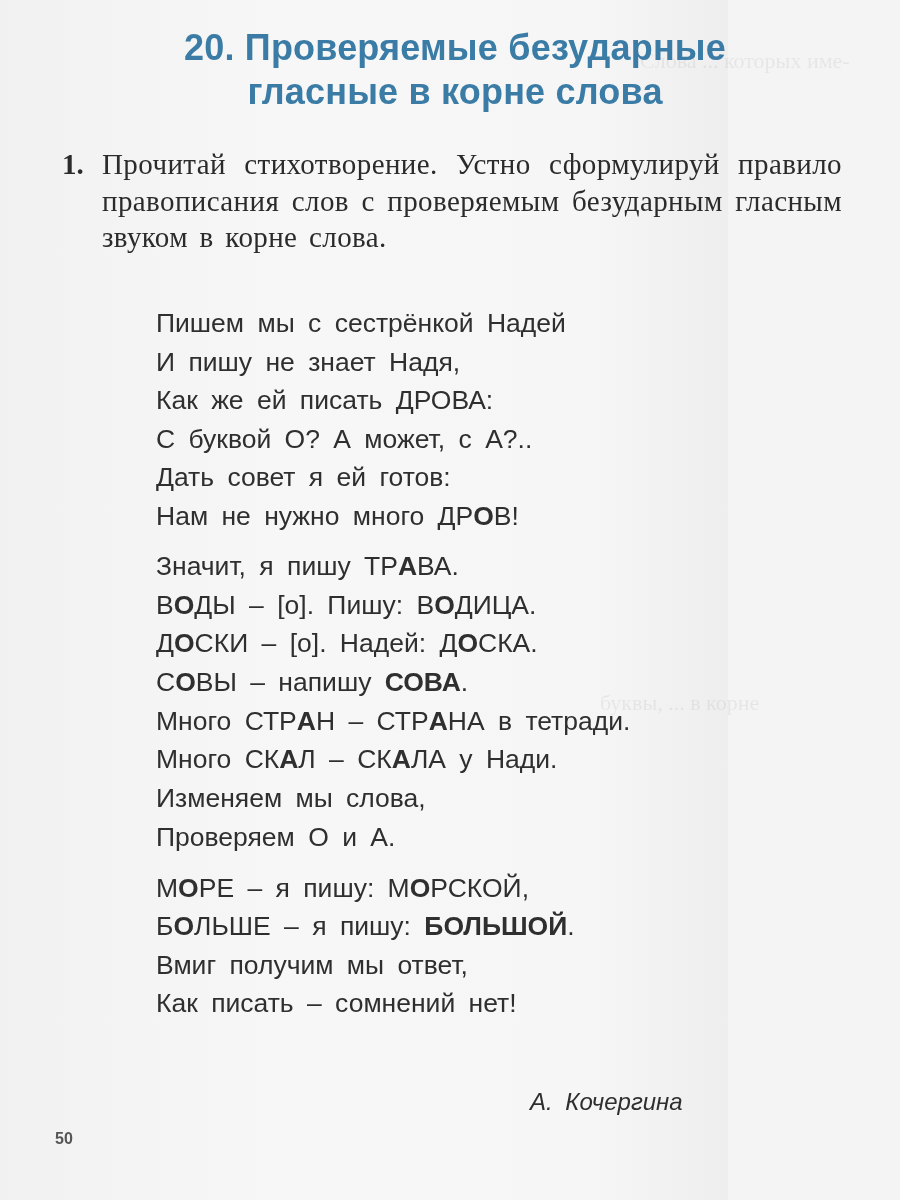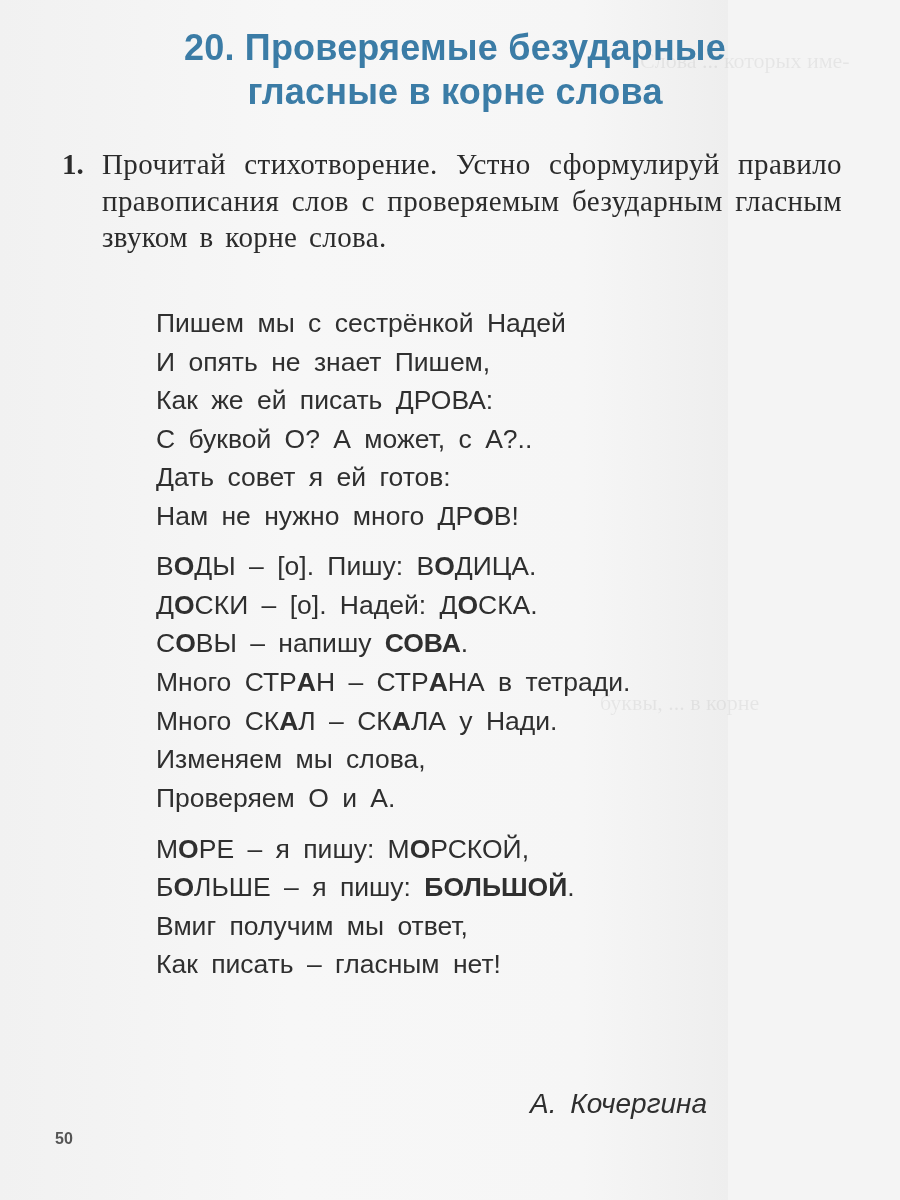--- a/index.html
+++ b/index.html
@@ -48,21 +48,21 @@
     }
     .stanza { margin-bottom: 12px; }
     .line { height: 38.5px; line-height: 38.5px; white-space: nowrap; }
     .stanza1 .line { height: 38.5px; }
     .stanza2 .line { height: 38.7px; }
     .b { font-weight: bold; }
     .author {
       position: absolute; left: 530px; top: 1088px;
       font-family: "Liberation Sans", sans-serif;
       font-style: italic;
-      font-size: 28px;
+      font-size: 24px;
       color: #2f2f2f;
       word-spacing: 6px;
     }
     .page-num {
       position: absolute; left: 55px; top: 1130px;
       font-family: "Liberation Sans", sans-serif;
       font-weight: bold;
       font-size: 16px;
       color: #555;
     }
@@ -88,39 +88,40 @@
   </div>
 
   <div class="task">
     <span class="task-num">1.</span>
     <div class="task-text" style="hyphens:auto;margin-left:40px;" lang="ru">Прочитай стихотворение. Устно сформулируй правило правописания слов с проверяемым безударным гласным звуком в корне слова.</div>
   </div>
 
   <div class="poem" id="poem">
       <div class="stanza stanza1">
         <div class="line"><span>Пишем мы с сестрёнкой Надей</span></div>
-        <div class="line"><span>И опять не знает Пишем,</span></div>
+        <div class="line"><span>И пишу не знает Надя,</span></div>
         <div class="line"><span>Как же ей писать ДРОВА:</span></div>
         <div class="line"><span>С буквой О? А может, с А?..</span></div>
         <div class="line"><span>Дать совет я ей готов:</span></div>
         <div class="line"><span>Нам не нужно много ДР</span><span class="b">О</span><span>В!</span></div>
       </div>
       <div class="stanza stanza2">
+        <div class="line"><span>Значит, я пишу ТР</span><span class="b">А</span><span>ВА.</span></div>
         <div class="line"><span>В</span><span class="b">О</span><span>ДЫ – [о]. Пишу: В</span><span class="b">О</span><span>ДИЦА.</span></div>
         <div class="line"><span>Д</span><span class="b">О</span><span>СКИ – [о]. Надей: Д</span><span class="b">О</span><span>СКА.</span></div>
         <div class="line"><span>С</span><span class="b">О</span><span>ВЫ – напишу </span><span class="b">СОВА</span><span>.</span></div>
         <div class="line"><span>Много СТР</span><span class="b">А</span><span>Н – СТР</span><span class="b">А</span><span>НА в тетради.</span></div>
         <div class="line"><span>Много СК</span><span class="b">А</span><span>Л – СК</span><span class="b">А</span><span>ЛА у Нади.</span></div>
         <div class="line"><span>Изменяем мы слова,</span></div>
         <div class="line"><span>Проверяем О и А.</span></div>
       </div>
       <div class="stanza stanza3">
         <div class="line"><span>М</span><span class="b">О</span><span>РЕ – я пишу: М</span><span class="b">О</span><span>РСКОЙ,</span></div>
         <div class="line"><span>Б</span><span class="b">О</span><span>ЛЬШЕ – я пишу: </span><span class="b">БОЛЬШОЙ</span><span>.</span></div>
         <div class="line"><span>Вмиг получим мы ответ,</span></div>
-        <div class="line"><span>Как писать – гласным нет!</span></div>
+        <div class="line"><span>Как писать – сомнений нет!</span></div>
       </div>
     </div>
 
   <div class="author">А. Кочергина</div>
 
   <div class="page-num">50</div>
 </div>
 
 </body></html>

